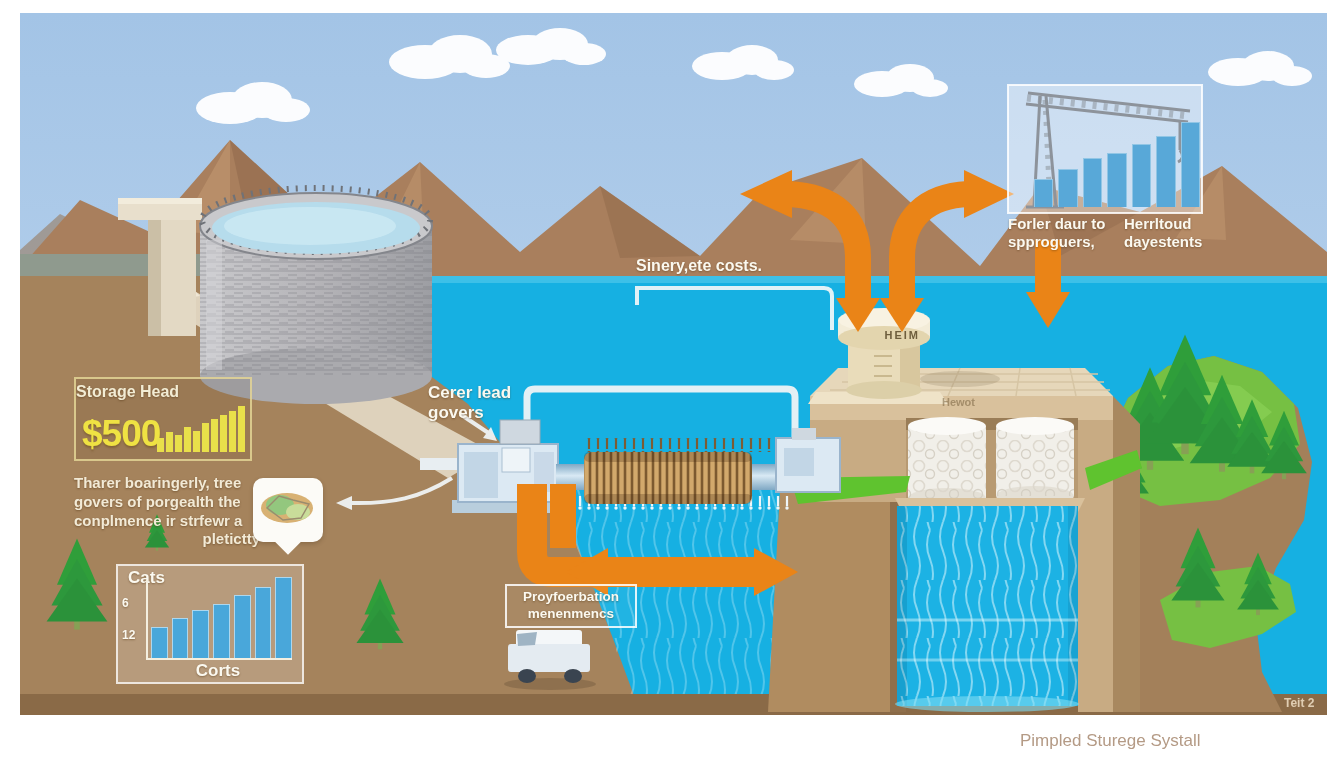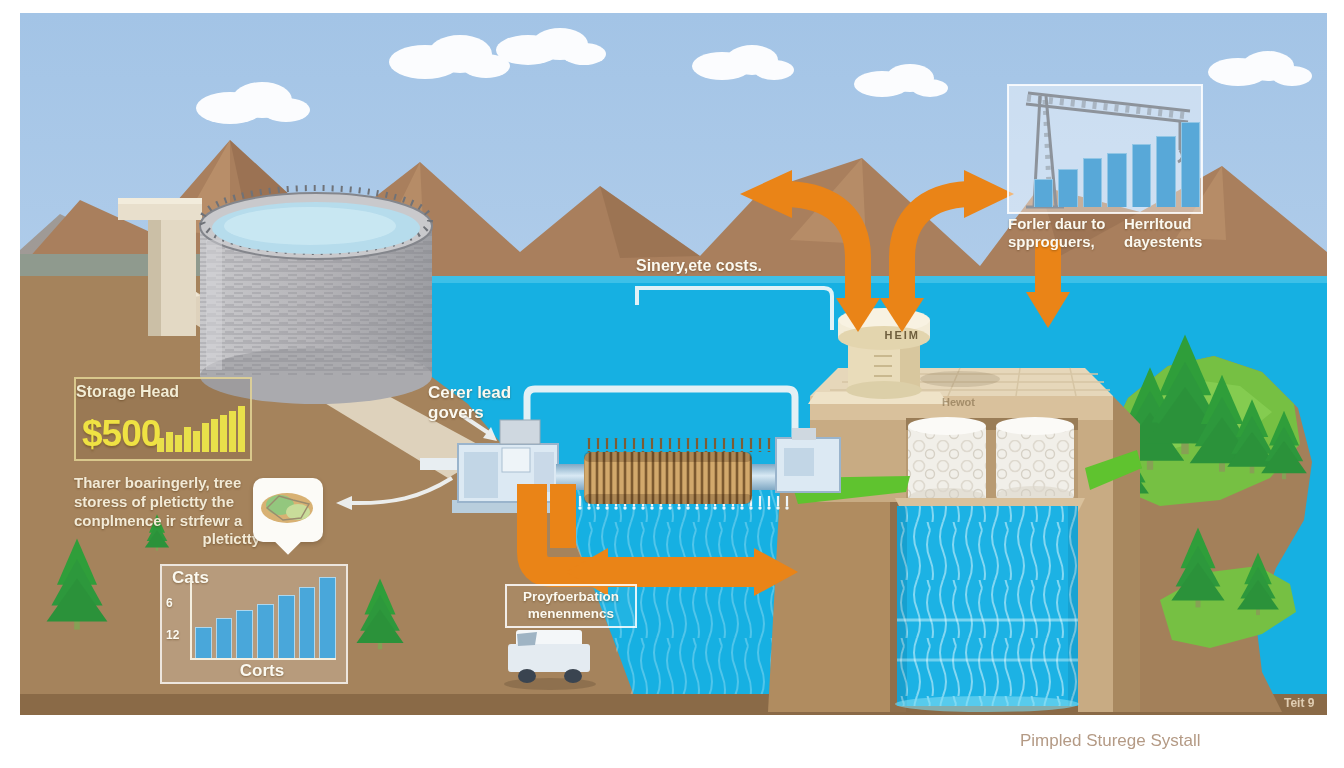--- a/index.html
+++ b/index.html
@@ -19,21 +19,21 @@
   .sh-value{position:absolute;left:6px;bottom:4px;font-size:37px;font-weight:800;color:#efe243;
             text-shadow:0 2px 2px rgba(90,60,10,.35);letter-spacing:-1px;}
   .sh-bars{position:absolute;right:5px;bottom:7px;height:48px;display:flex;align-items:flex-end;gap:2px;}
   .sh-bars .bar{width:7px;background:#e9e04a;}
   
   .note{left:74px;top:458px;width:186px;font-size:15px;line-height:1.25;font-weight:bold;
         color:#f2ead6;text-shadow:0 1px 2px rgba(80,50,15,.5);margin-top:16px;}
   .note .l4{text-align:right;}
   
   .costs{left:116px;top:564px;width:184px;height:116px;background:rgba(255,255,255,.20);
-         border:2px solid rgba(255,255,255,.75);margin-left:44px;}
+         border:2px solid rgba(255,255,255,.75);}
   .costs-title{position:absolute;left:10px;top:2px;font-size:17px;}
   .costs-plot{position:absolute;left:28px;top:14px;right:10px;bottom:22px;
               border-left:2px solid #f4efe0;border-bottom:2px solid #f4efe0;
               display:flex;align-items:flex-end;gap:4px;padding-left:3px;}
   .costs-plot .bar{width:19px;background:#49a7da;border:1px solid rgba(255,255,255,.55);border-bottom:none;}
   .ytick{position:absolute;left:4px;font-size:12px;}
   .costs-xlabel{position:absolute;left:16px;right:0;bottom:1px;text-align:center;font-size:17px;}
   
   .maint{left:488px;top:584px;width:124px;border:2px solid rgba(255,255,255,.85);
          background:rgba(255,255,255,.05);padding:3px 2px;text-align:center;
@@ -340,21 +340,21 @@
         <div class="bar" style="height: 29px;"></div>
         <div class="bar" style="height: 33px;"></div>
         <div class="bar" style="height: 37px;"></div>
         <div class="bar" style="height: 41px;"></div>
         <div class="bar" style="height: 46px;"></div>
       </div>
 </div>
 
 <div class="ov note">
   <span style="display:block">Tharer boaringerly, tree</span>
-  <span style="display:block">storess of pletictty the</span>
+  <span style="display:block">govers of porgealth the</span>
   <span style="display:block">conplmence ir strfewr a</span>
   <span class="l4" style="display:block">pletictty</span>
 </div>
 
 <div class="ov costs">
   <div class="costs-title wtxt">Cats</div>
   <div class="ytick wtxt" style="top:30px">6</div>
   <div class="ytick wtxt" style="top:62px">12</div>
   <div class="costs-plot">
         <div class="bar" style="height: 30px;"></div>
@@ -401,18 +401,18 @@
 
 <div class="ov bubble">
   <svg width="70" height="64" viewBox="0 0 70 64">
     <ellipse cx="34" cy="30" rx="26" ry="15" fill="#d8b173"></ellipse>
     <ellipse cx="27" cy="27" rx="14" ry="10" fill="#93c77e"></ellipse>
     <ellipse cx="45" cy="34" rx="12" ry="8" fill="#c9dd9a"></ellipse>
     <path d="M14,30 L26,18 L40,22 L56,26 L48,40 L30,42 Z" fill="none" stroke="#9a8c6e" stroke-width="1.4"></path>
   </svg>
 </div>
 
-<div class="ov corner-note">Teit 9</div>
+<div class="ov corner-note">Teit 2</div>
 
 <div class="frame"></div>
 <div class="ov caption">Pimpled Sturege Systall</div>
 
 </div>
 
 </body></html>

